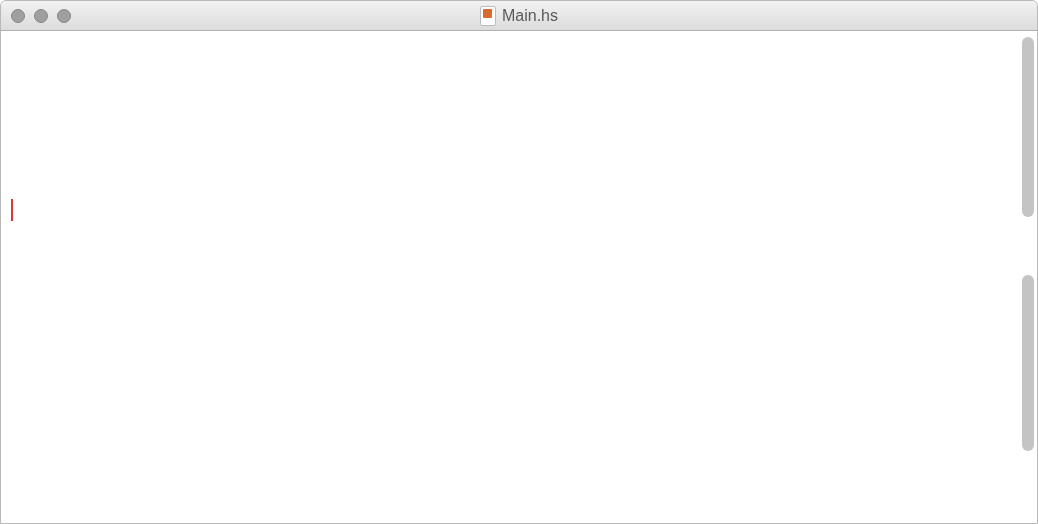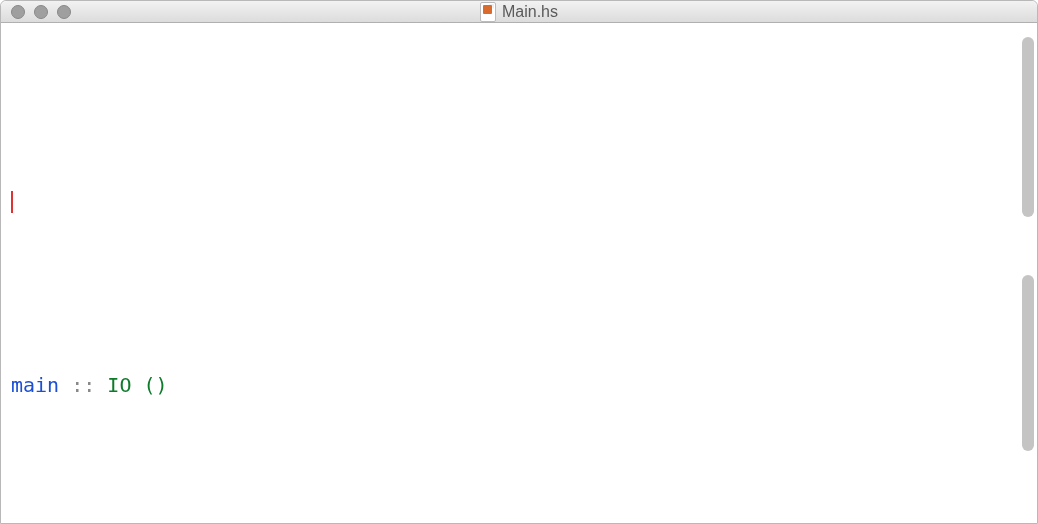--- a/index.html
+++ b/index.html
@@ -1,20 +1,20 @@
 <!DOCTYPE html>
 <html><head>
 <meta charset="utf-8">
 <style>
   * { box-sizing: border-box; margin: 0; padding: 0; }
   html, body { width: 1038px; height: 524px; overflow: hidden; font-family: Menlo, Consolas, "DejaVu Sans Mono", monospace; font-size: 20px; }
   body { background: #ffffff; border: 1px solid #b8b8b8; border-radius: 6px 6px 0 0; position: relative; }
 
   .titlebar {
-    height: 22px;
+    height: 30px;
     background: linear-gradient(#f2f2f2, #dcdcdc);
     border-bottom: 1px solid #b0b0b0;
     display: flex;
     align-items: center;
     padding: 10px 10px;
     position: relative;
     border-radius: 6px 6px 0 0;
   }
   .traffic { display: flex; gap: 9px; align-items: center; }
   .traffic span {
@@ -83,20 +83,19 @@
     <span>Main.hs</span>
   </div>
 </div>
 
 <div class="editor-area">
 
   <div class="buffer">
     <span class="line">&nbsp;</span>
     <span class="line"><span class="cursor"></span></span>
     <span class="line">&nbsp;</span>
-    <span class="line"><span class="kw-blue">main</span><span class="op"> :: </span><span class="kw-green">IO</span><span class="paren-g"> ()</span></span>
     
   </div>
 
 </div>
 
 <div class="scrollbar sb1"></div>
 <div class="scrollbar sb2"></div>
 
 </body></html>

